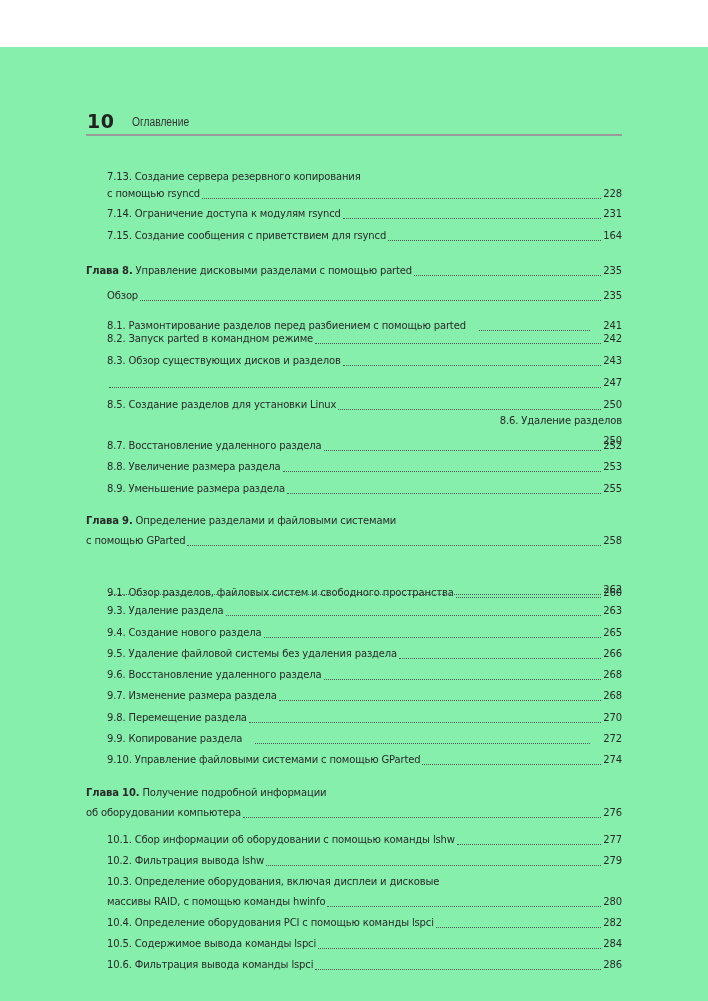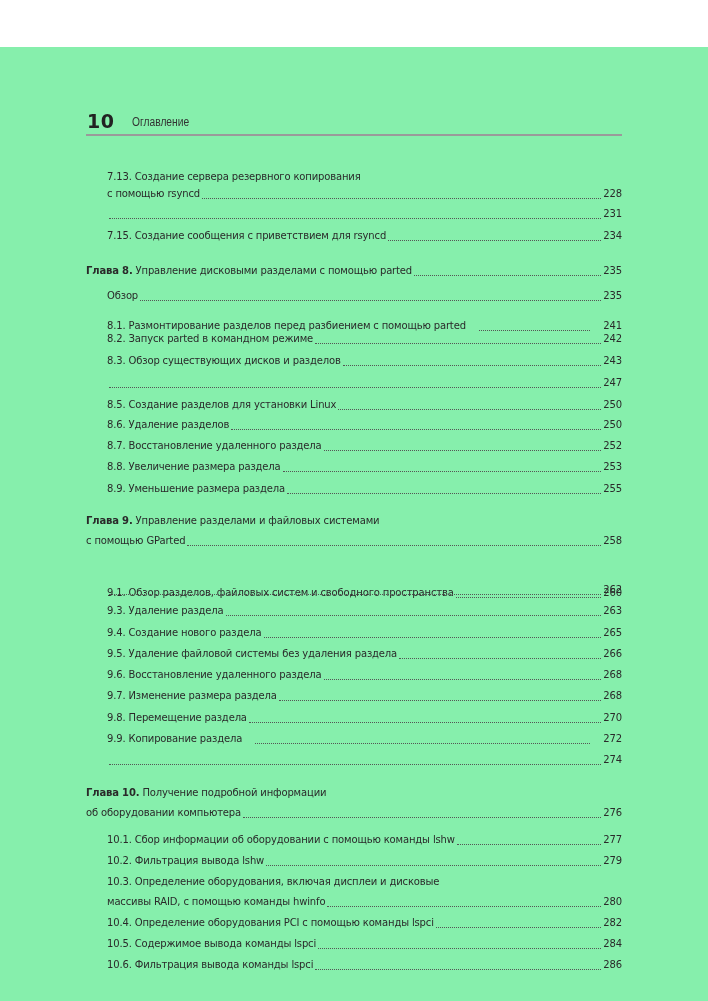--- a/index.html
+++ b/index.html
@@ -38,29 +38,30 @@
           <span class="txt">7.13. Создание сервера резервного копирования</span>
         </div>
         <div class="line sub" style="top: 135px;">
           <span class="txt">с помощью rsyncd</span>
           <span class="lead"></span>
           <span class="pg">228</span>
         </div>
       </div>
       <div class="entry">
         <div class="line sub" style="top: 155px;">
+          <span class="txt">7.14. Ограничение доступа к модулям rsyncd</span>
           <span class="lead"></span>
           <span class="pg">231</span>
         </div>
       </div>
       <div class="entry">
         <div class="line sub" style="top: 177px;">
           <span class="txt">7.15. Создание сообщения с приветствием для rsyncd</span>
           <span class="lead"></span>
-          <span class="pg">234</span>
+          <span class="pg">164</span>
         </div>
       </div>
       <div class="entry">
         <div class="line top chap" style="top: 212px;">
           <span class="txt"><span class="lbl">Глава 8.</span><span> Управление дисковыми разделами с помощью parted</span></span>
           <span class="lead"></span>
           <span class="pg">235</span>
         </div>
       </div>
       <div class="entry">
@@ -98,21 +99,21 @@
         </div>
       </div>
       <div class="entry">
         <div class="line sub" style="top: 346px;">
           <span class="txt">8.5. Создание разделов для установки Linux</span>
           <span class="lead"></span>
           <span class="pg">250</span>
         </div>
       </div>
       <div class="entry">
-        <div class="line sub" style="top: 366px;">
+        <div class="line sub" style="top: 366px; flex-direction: column;">
           <span class="txt">8.6. Удаление разделов</span>
           <span class="lead"></span>
           <span class="pg">250</span>
         </div>
       </div>
       <div class="entry">
         <div class="line sub" style="top: 387px;">
           <span class="txt">8.7. Восстановление удаленного раздела</span>
           <span class="lead"></span>
           <span class="pg">252</span>
@@ -127,21 +128,21 @@
       </div>
       <div class="entry">
         <div class="line sub" style="top: 430px;">
           <span class="txt">8.9. Уменьшение размера раздела</span>
           <span class="lead"></span>
           <span class="pg">255</span>
         </div>
       </div>
       <div class="entry">
         <div class="line top chap" style="top: 462px; width: auto;">
-          <span class="txt"><span class="lbl">Глава 9.</span><span> Управление разделами и файловых системами</span></span>
+          <span class="txt"><span class="lbl">Глава 9.</span><span> Определение разделами и файловыми системами</span></span>
         </div>
         <div class="line top chap" style="top: 482px;">
           <span class="txt">с помощью GParted</span>
           <span class="lead"></span>
           <span class="pg">258</span>
         </div>
       </div>
       <div class="entry">
         <div class="line sub" style="top: 534px;">
           <span class="txt">9.1. Обзор разделов, файловых систем и свободного пространства</span>
@@ -199,20 +200,21 @@
       </div>
       <div class="entry">
         <div class="line sub" style="top: 680px; gap: 11px;">
           <span class="txt">9.9. Копирование раздела</span>
           <span class="lead"></span>
           <span class="pg">272</span>
         </div>
       </div>
       <div class="entry">
         <div class="line sub" style="top: 701px;">
+          <span class="txt">9.10. Управление файловыми системами с помощью GParted</span>
           <span class="lead"></span>
           <span class="pg">274</span>
         </div>
       </div>
       <div class="entry">
         <div class="line top chap" style="top: 734px; width: auto;">
           <span class="txt"><span class="lbl">Глава 10.</span><span> Получение подробной информации</span></span>
         </div>
         <div class="line top chap" style="top: 754px;">
           <span class="txt">об оборудовании компьютера</span>

